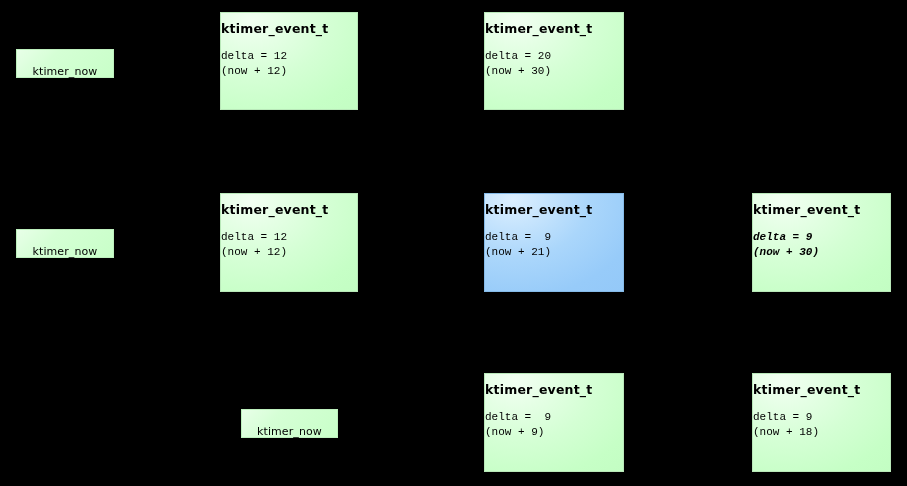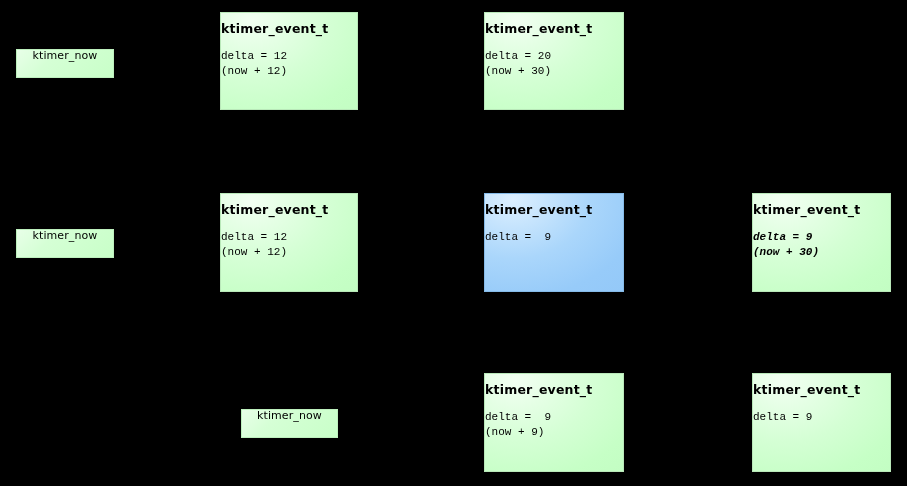--- a/index.html
+++ b/index.html
@@ -24,21 +24,21 @@
   }
 
   
   .now-box {
     position: absolute;
     box-sizing: border-box;
     background:
       linear-gradient(135deg, #e8ffe8 0%, #d5ffd5 35%, #c8ffc8 100%);
     border: 1px solid #bdf0bd;
     display: flex;
-    align-items: flex-start;
+    align-items: flex-end;
     justify-content: center;
     color: #000000;
     font-family: "DejaVu Sans", sans-serif;
     font-size: 11px;
     line-height: 1;
     letter-spacing: 0.1px;
     white-space: nowrap;
   }
 
   
@@ -120,20 +120,21 @@
 
   <div class="event-box green" style="left:220px; top:193px; width:138px; height:99px;">
     <div class="event-title">ktimer_event_t</div>
     <div class="event-lines">delta = 12</div>
     <div class="event-lines">(now + 12)</div>
   </div>
 
   <div class="event-box blue" style="left:484px; top:193px; width:140px; height:99px;">
     <div class="event-title">ktimer_event_t</div>
     <div class="event-lines">delta =  9</div>
+    <div class="event-lines">(now + 21)</div>
   </div>
 
   <div class="event-box green emph" style="left:752px; top:193px; width:139px; height:99px;">
     <div class="event-title">ktimer_event_t</div>
     <div class="event-lines">delta = 9</div>
     <div class="event-lines">(now + 30)</div>
   </div>
 
   <div class="now-box" style="left:241px; top:409px; width:97px; height:29px;">
     <span>ktimer_now</span>
@@ -141,15 +142,16 @@
 
   <div class="event-box green" style="left:484px; top:373px; width:140px; height:99px;">
     <div class="event-title">ktimer_event_t</div>
     <div class="event-lines">delta =  9</div>
     <div class="event-lines">(now + 9)</div>
   </div>
 
   <div class="event-box green" style="left:752px; top:373px; width:139px; height:99px;">
     <div class="event-title">ktimer_event_t</div>
     <div class="event-lines">delta = 9</div>
+    <div class="event-lines">(now + 18)</div>
   </div>
 
 </div>
 
 </body></html>

